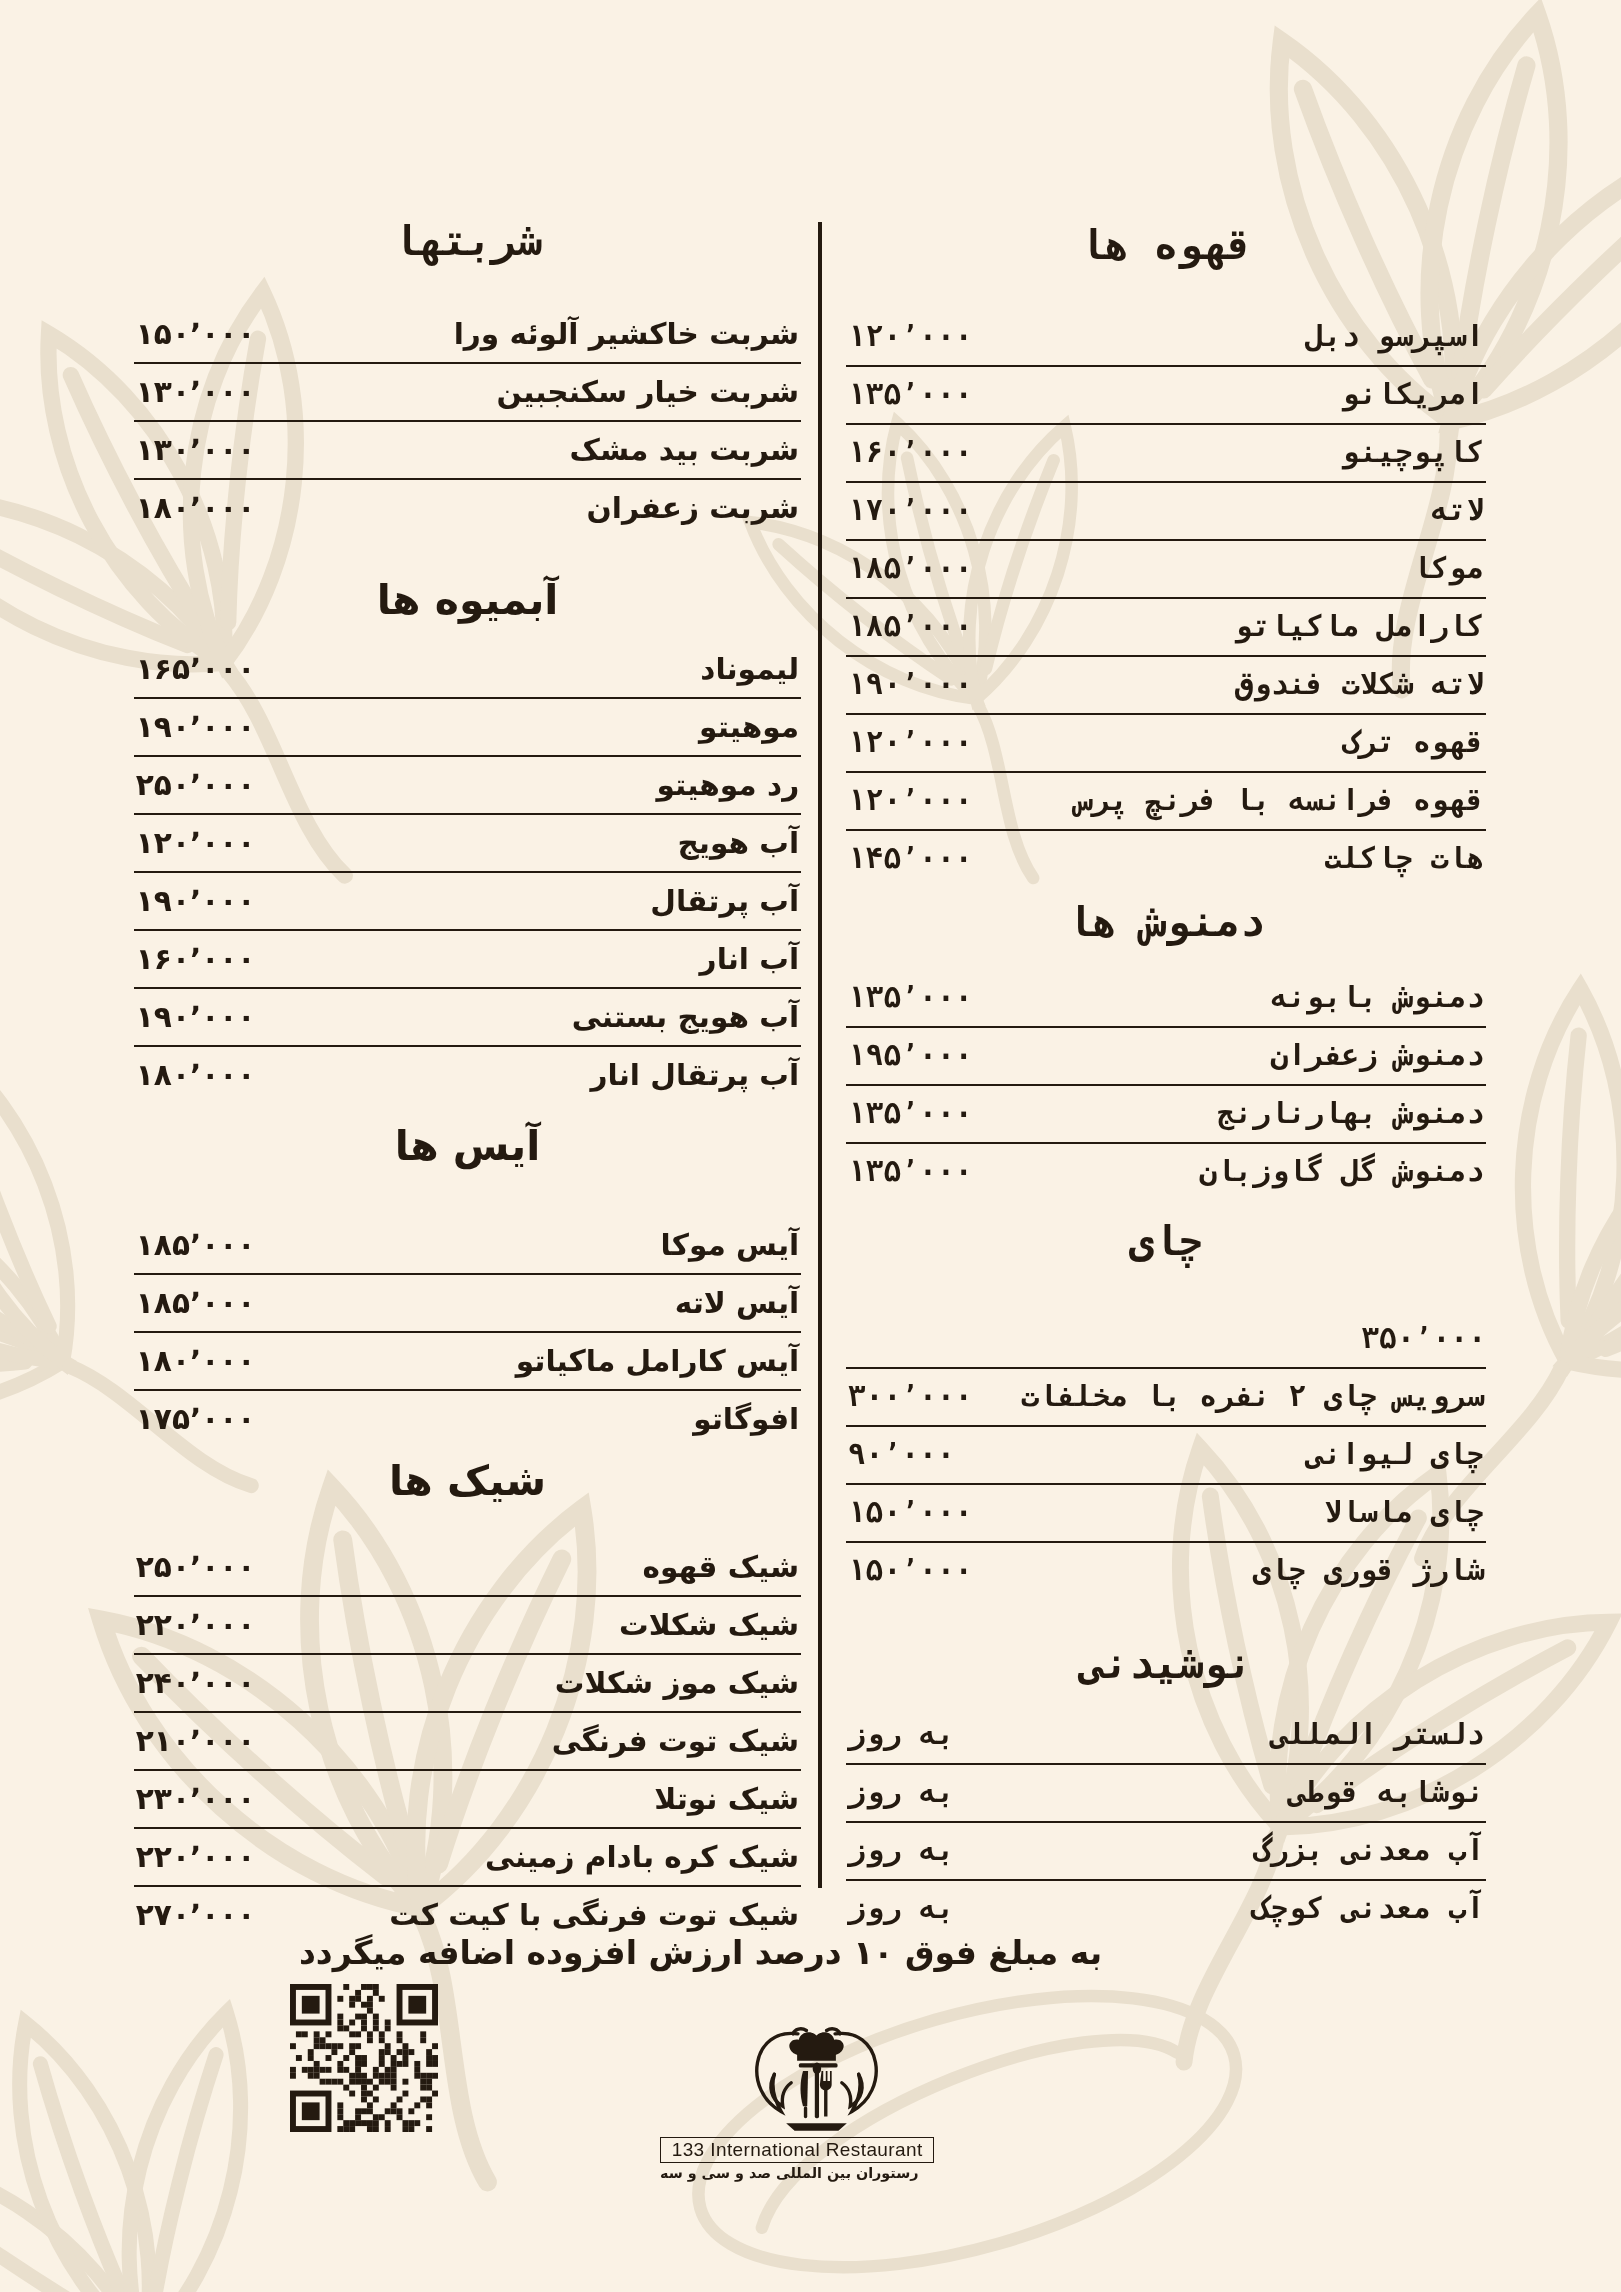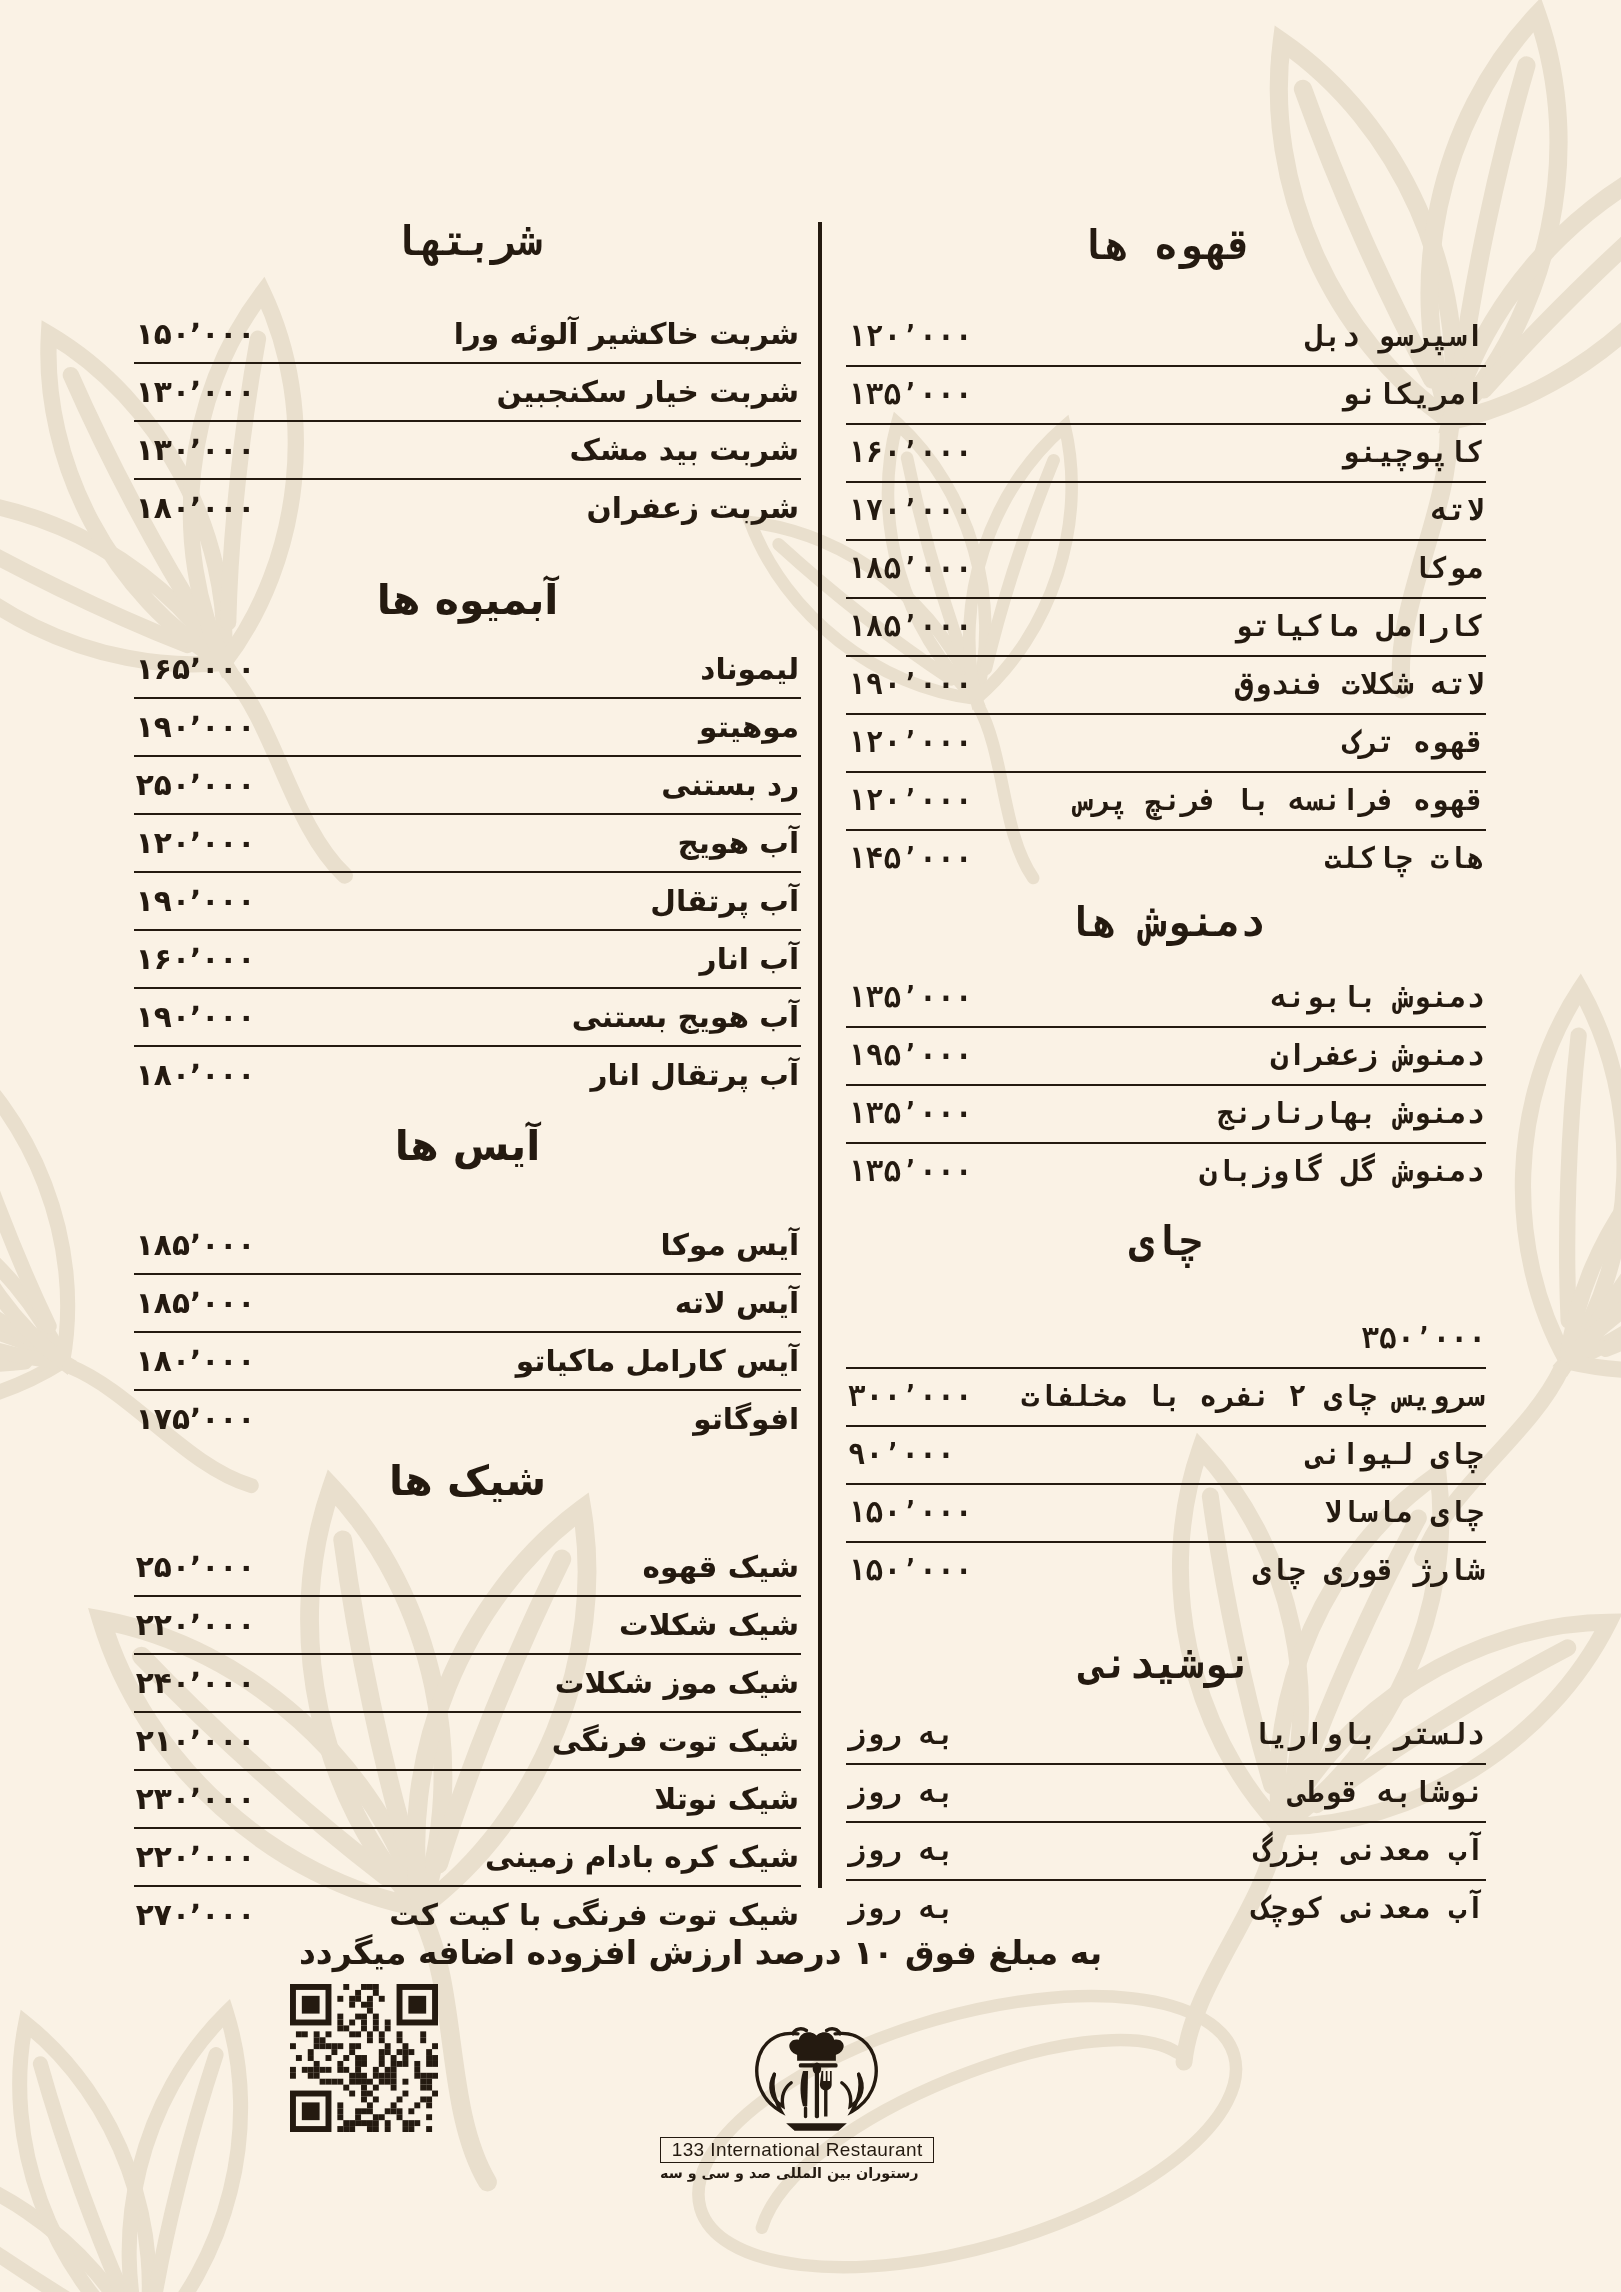--- a/index.html
+++ b/index.html
@@ -150,21 +150,21 @@
       <div class="row underlined">
         <span class="item-name">چای ماسالا</span>
         <span class="item-price">۱۵۰٬۰۰۰</span>
       </div>
       <div class="row">
         <span class="item-name">شارژ قوری چای</span>
         <span class="item-price">۱۵۰٬۰۰۰</span>
       </div>
       <div class="section-title" style="margin-top: 39px;">نوشیدنی</div>
       <div class="row underlined" style="margin-top: 15px;">
-        <span class="item-name">دلستر باواریا</span>
+        <span class="item-name">دلستر المللی</span>
         <span class="item-price">به روز</span>
       </div>
       <div class="row underlined">
         <span class="item-name">نوشابه قوطی</span>
         <span class="item-price">به روز</span>
       </div>
       <div class="row underlined">
         <span class="item-name">آب معدنی بزرگ</span>
         <span class="item-price">به روز</span>
       </div>
@@ -195,21 +195,21 @@
       <div class="section-title" style="margin-top: 37px;">آبمیوه ها</div>
       <div class="row underlined" style="margin-top: 14.3px;">
         <span class="item-name">لیموناد</span>
         <span class="item-price">۱۶۵٬۰۰۰</span>
       </div>
       <div class="row underlined">
         <span class="item-name">موهیتو</span>
         <span class="item-price">۱۹۰٬۰۰۰</span>
       </div>
       <div class="row underlined">
-        <span class="item-name">رد بستنی</span>
+        <span class="item-name">رد موهیتو</span>
         <span class="item-price">۲۵۰٬۰۰۰</span>
       </div>
       <div class="row underlined">
         <span class="item-name">آب هویج</span>
         <span class="item-price">۱۲۰٬۰۰۰</span>
       </div>
       <div class="row underlined">
         <span class="item-name">آب پرتقال</span>
         <span class="item-price">۱۹۰٬۰۰۰</span>
       </div>

